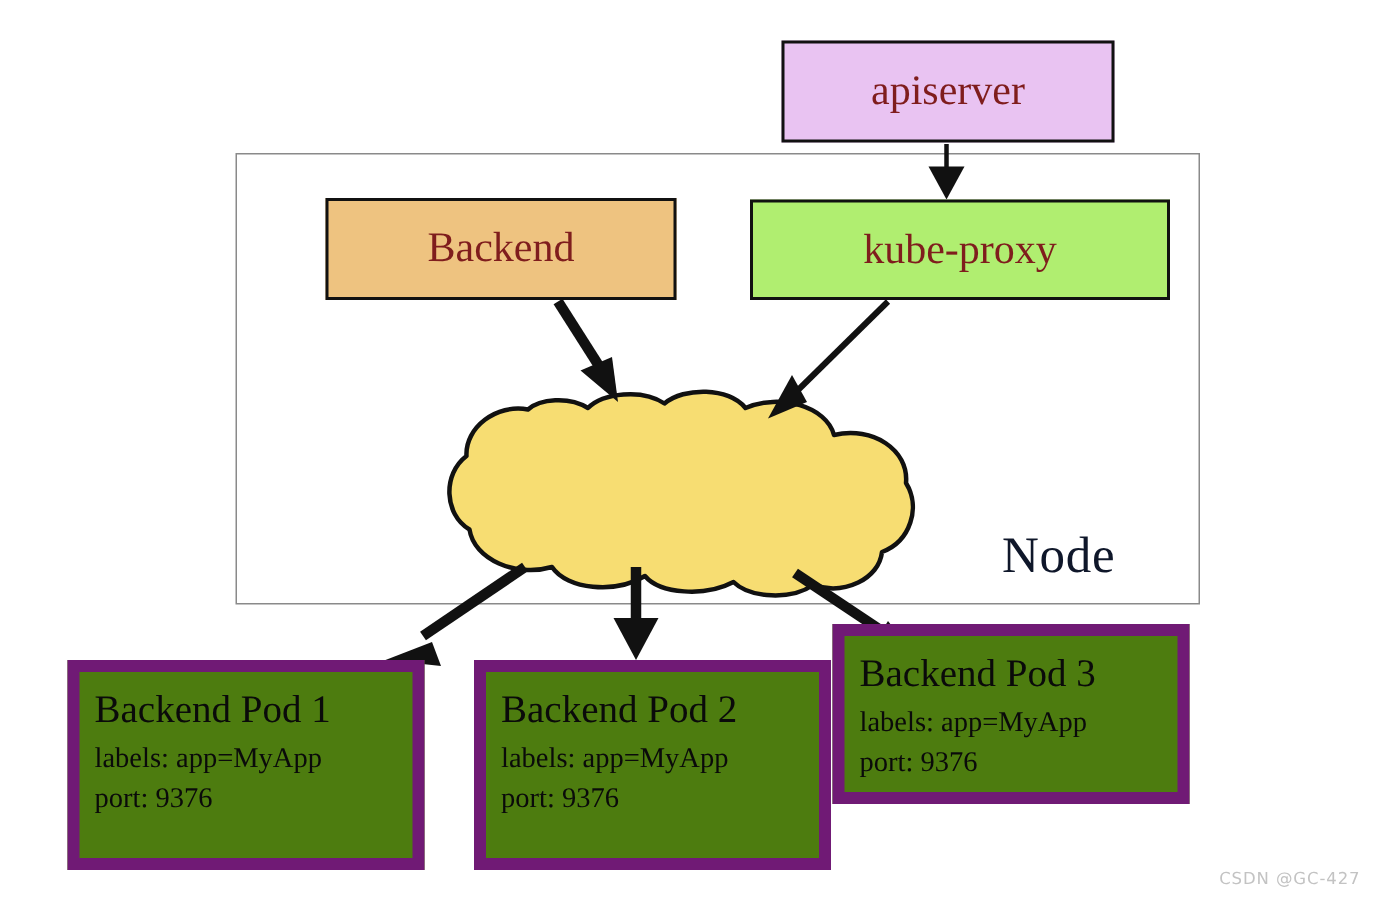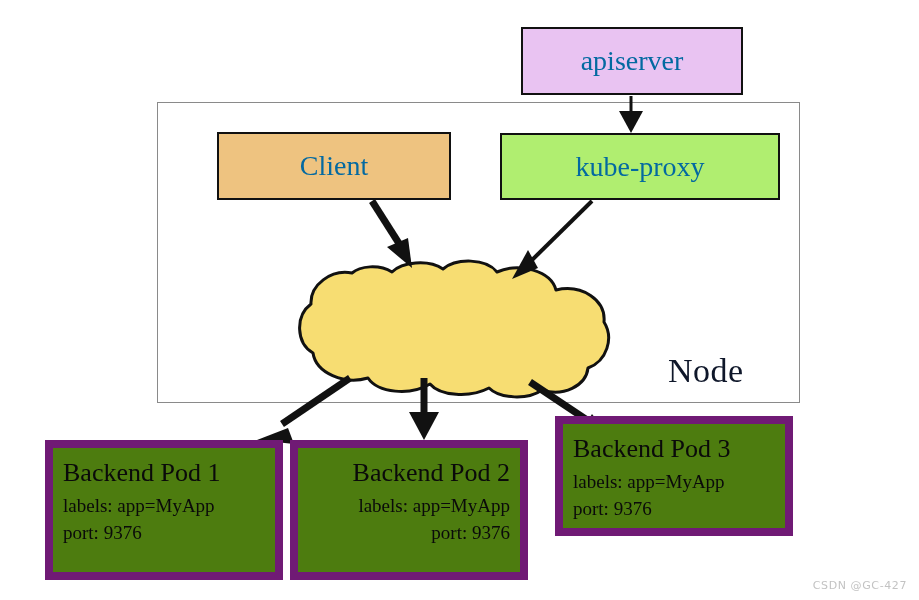--- a/index.html
+++ b/index.html
@@ -40,21 +40,21 @@
     color: #0f172a;
     letter-spacing: 0.5px;
   }
   .box {
     position: absolute;
     box-sizing: border-box;
     border: 2px solid #111111;
     display: flex;
     align-items: center;
     justify-content: center;
-    color: #0369a1;
+    color: #7f1d1d;
   }
   .apiserver-box {
     left: 521px;
     top: 27px;
     width: 222px;
     height: 68px;
     background: #e9c3f2;
     font-size: 28px;
   }
   .client-box {
@@ -85,21 +85,21 @@
   }
   .pod-box {
     position: absolute;
     box-sizing: border-box;
     border: 8px solid #701a75;
     background: #4d7c0f;
     padding: 6px 10px 0 10px;
     color: #0a0a0a;
   }
   .pod-1 { left: 45px;  top: 440px; width: 238px; height: 140px; }
-  .pod-2 { left: 290px; top: 440px; width: 238px; height: 140px; text-align: right; }
+  .pod-2 { left: 316px; top: 440px; width: 238px; height: 140px; }
   .pod-3 { left: 555px; top: 416px; width: 238px; height: 120px; }
   .pod-title {
     font-size: 26px;
     line-height: 38px;
     white-space: nowrap;
   }
   .pod-meta {
     font-size: 19px;
     line-height: 27px;
     white-space: nowrap;
@@ -170,21 +170,21 @@
       <line x1="530" y1="382" x2="590" y2="422" stroke="#111111" stroke-width="7"></line>
       <polygon points="612,440 582,430, 592,414" fill="#111111"></polygon>
     </g>
   </svg>
 
   <div class="box apiserver-box">
     <span>apiserver</span>
   </div>
 
   <div class="box client-box">
-    <span>Client</span>
+    <span>Backend</span>
   </div>
 
   <div class="box kubeproxy-box">
     <span>kube-proxy</span>
   </div>
 
 
   <div class="pod-box pod-1">
     <div class="pod-title">Backend Pod 1</div>
     <div class="pod-meta">labels: app=MyApp</div>

